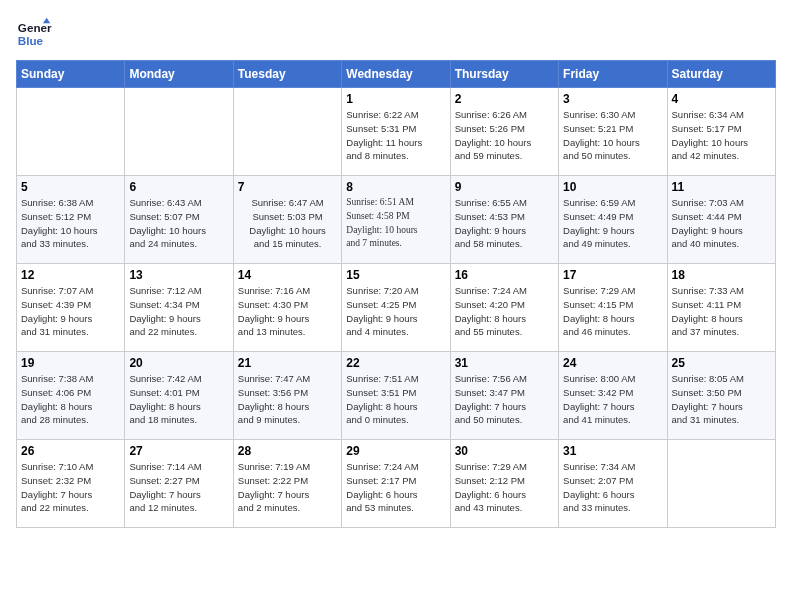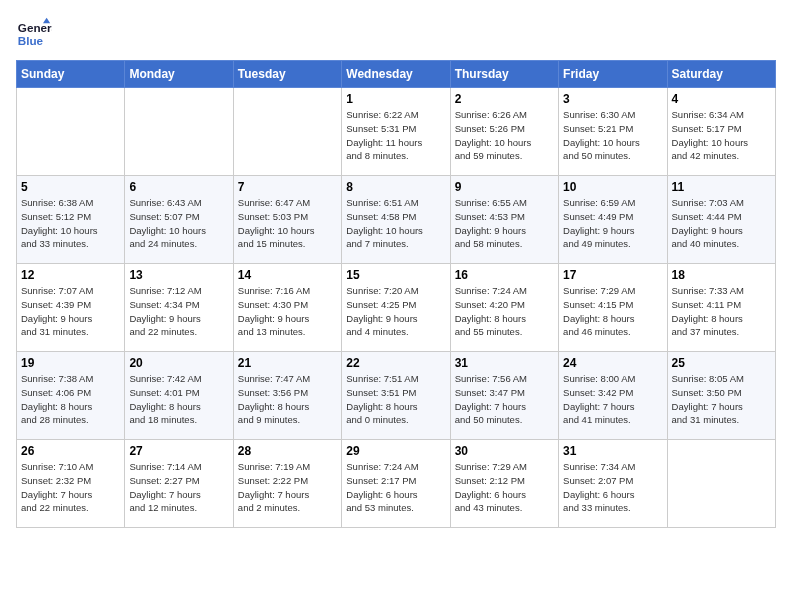--- a/index.html
+++ b/index.html
@@ -154,28 +154,28 @@
         </td>
         <td>
           <div class="day-number">6</div>
           <div class="day-info" style="white-space: pre-line;">Sunrise: 6:43 AM
 Sunset: 5:07 PM
 Daylight: 10 hours
 and 24 minutes.</div>
         </td>
         <td>
           <div class="day-number">7</div>
-          <div class="day-info" style="white-space: pre-line;">Sunrise: 6:47 AM
+          <div class="day-info" style="white-space: pre-line; text-align: center;">Sunrise: 6:47 AM
 Sunset: 5:03 PM
 Daylight: 10 hours
 and 15 minutes.</div>
         </td>
         <td>
           <div class="day-number">8</div>
-          <div class="day-info" style="white-space: pre-line;">Sunrise: 6:51 AM
+          <div class="day-info" style="white-space: pre-line; font-family: Liberation Serif, serif;">Sunrise: 6:51 AM
 Sunset: 4:58 PM
 Daylight: 10 hours
 and 7 minutes.</div>
         </td>
         <td>
           <div class="day-number">9</div>
           <div class="day-info" style="white-space: pre-line;">Sunrise: 6:55 AM
 Sunset: 4:53 PM
 Daylight: 9 hours
 and 58 minutes.</div>

